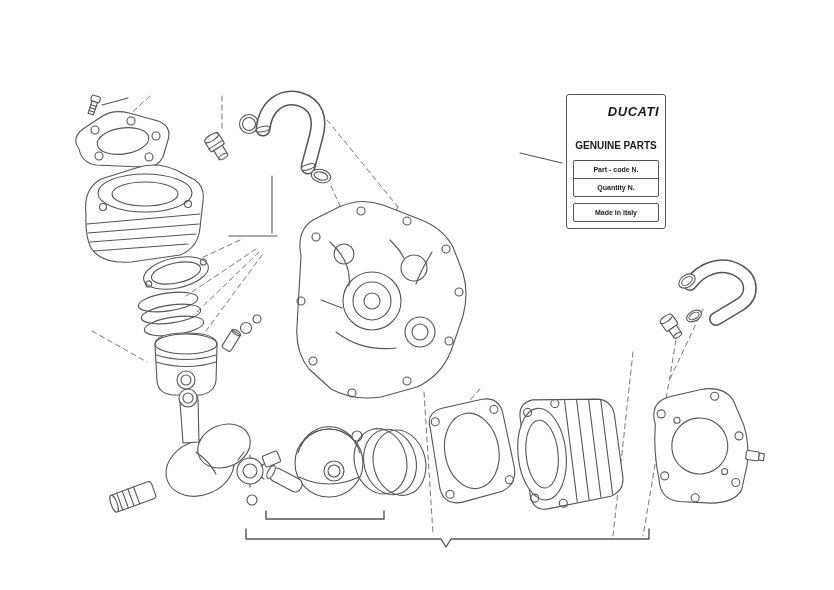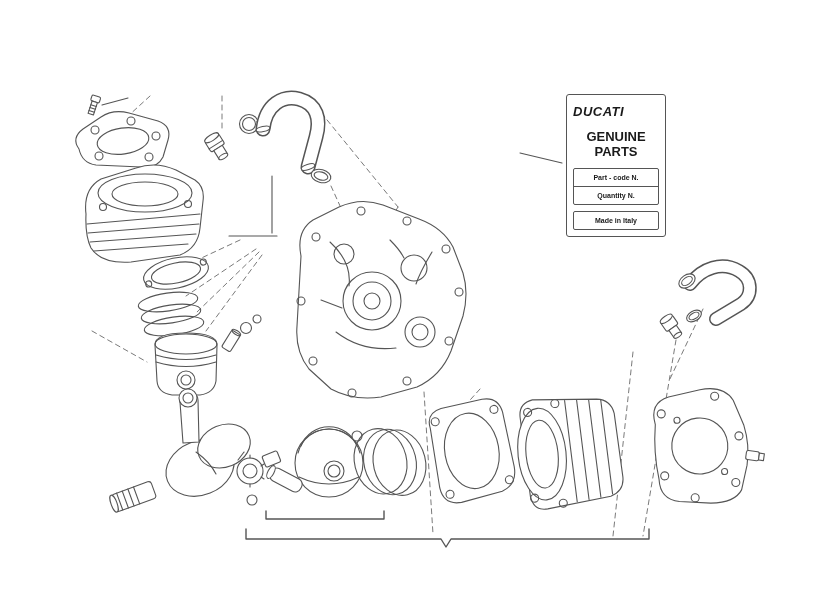--- a/index.html
+++ b/index.html
@@ -4,22 +4,22 @@
 <style>
   html,body{margin:0;padding:0;background:#ffffff;}
   .page{position:relative;width:834px;height:590px;background:#ffffff;overflow:hidden;
         font-family:"Liberation Sans",sans-serif;}
   svg.art{position:absolute;left:0;top:0;}
 
   
   .label-box{position:absolute;left:566px;top:94px;width:100px;box-sizing:border-box;
              border:1.5px solid #555;border-radius:3px;background:#fff;padding:7px 6px 6px 6px;}
   .brand{font-style:italic;font-weight:bold;font-size:13px;letter-spacing:.5px;
-         text-align:left;color:#1a1a1a;margin-top:2px;}
-  .subtitle{font-size:13px;font-weight:bold;text-align:center;color:#1a1a1a;margin-top:10px;}
+         text-align:right;color:#1a1a1a;margin-top:2px;}
+  .subtitle{font-size:10px;font-weight:bold;text-align:center;color:#1a1a1a;margin-top:21px;}
   .cells{border:1px solid #555;border-radius:2px;margin-top:9px;}
   .cell{font-size:7px;font-weight:bold;text-align:center;color:#1a1a1a;padding:5px 2px;}
   .cell + .cell{border-top:1px solid #555;}
   .made{border:1px solid #555;border-radius:2px;margin-top:6px;font-size:7px;font-weight:bold;
         text-align:center;color:#1a1a1a;padding:5px 2px;}
 </style>
 </head>
 <body>
 
 <div class="page">

